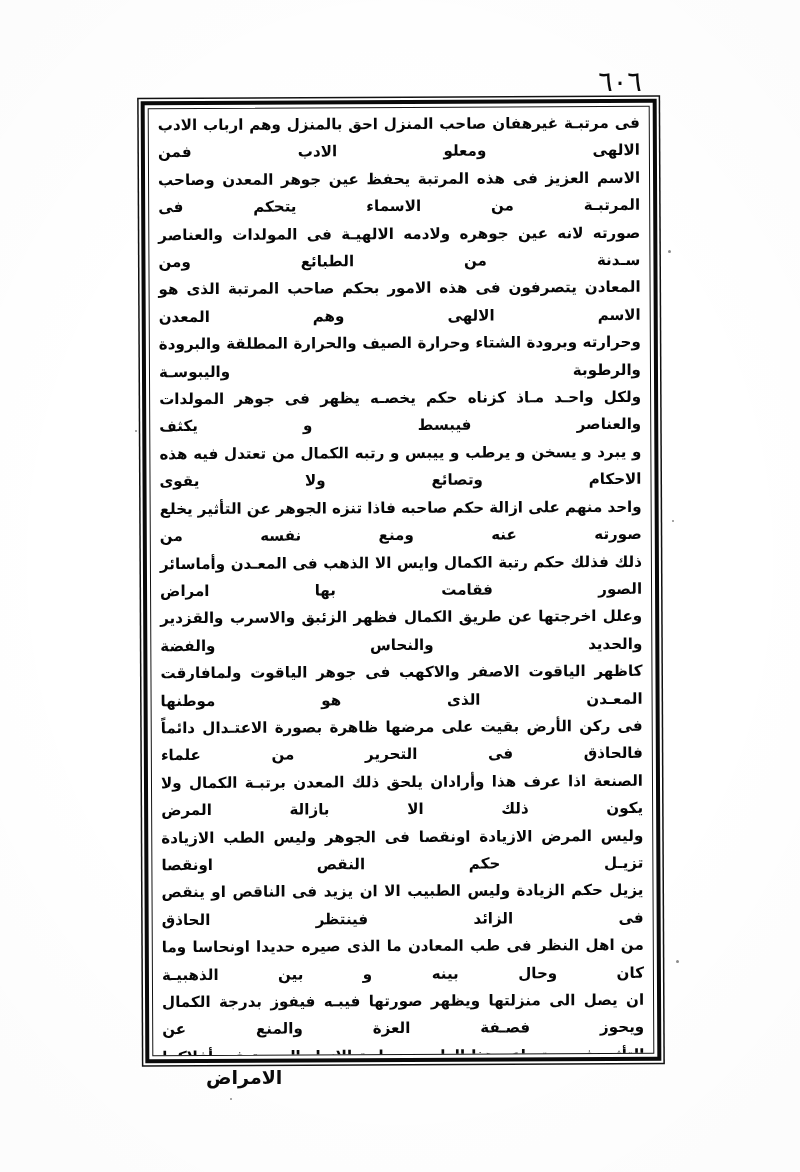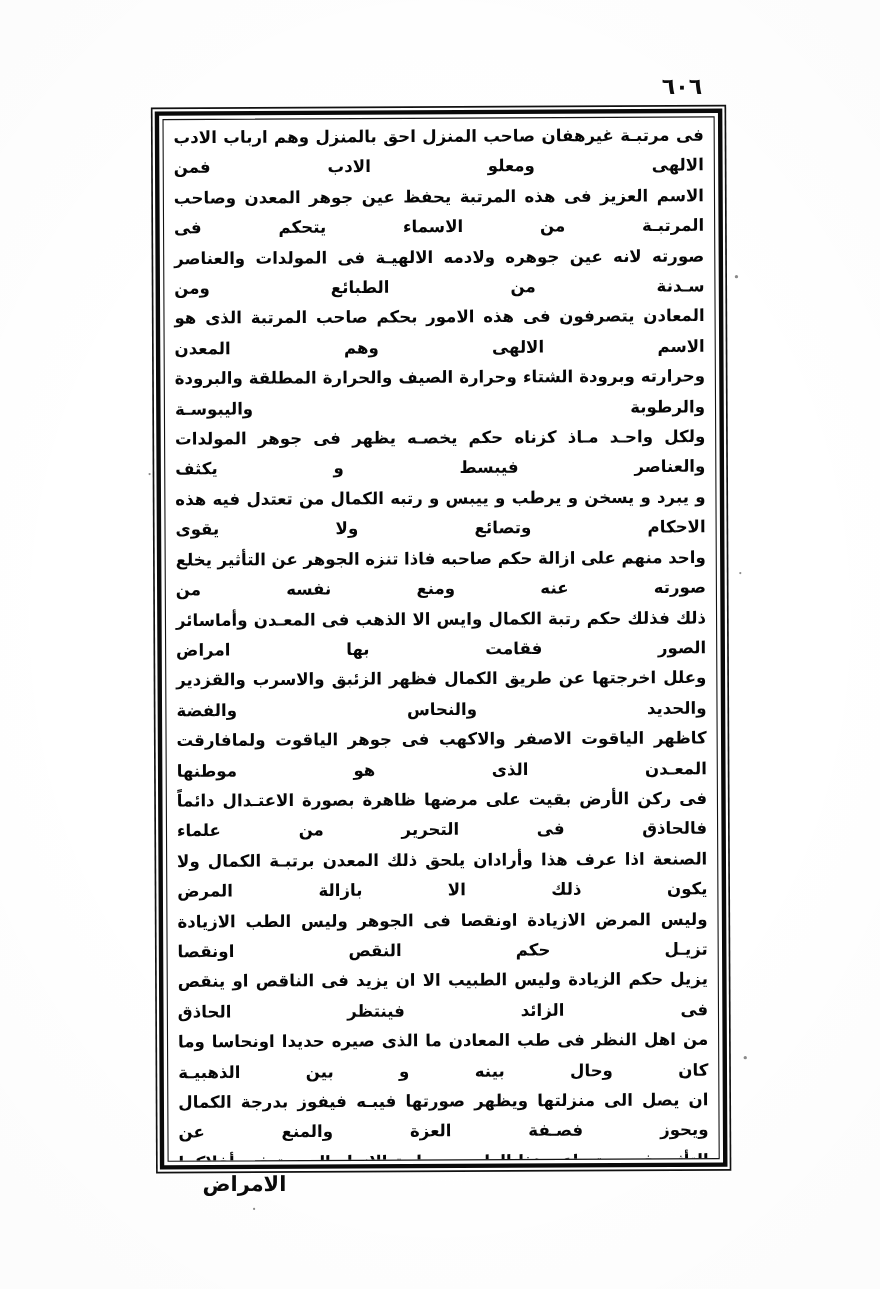--- a/index.html
+++ b/index.html
@@ -27,22 +27,22 @@
     pointer-events:none;
   }
 
   
   #folio{
     position:absolute;
     top:66px; left:575px;
     width:90px;
     text-align:center;
     font-family:"DejaVu Sans","Liberation Sans",sans-serif;
-    font-size:20px;
-    font-weight:bold;
+    font-size:27px;
+    font-weight:normal;
     color:#0b0b0b;
     letter-spacing:1px;
     direction:rtl;
     transform:scaleY(1.02);
   }
 
   
   #text-frame{
     position:absolute;
     left:143px; top:100px;
@@ -92,21 +92,21 @@
   #text-block p{
     margin:0;
     padding:0;
     text-align:justify;
     text-align-last:justify;
   }
 
   
   #catchword{
     position:absolute;
-    left:184px; top:1066px;
+    left:206px; top:1066px;
     direction:rtl;
     font-family:"DejaVu Sans","Liberation Sans",sans-serif;
     font-size:19px;
     font-weight:700;
     color:#0a0a0a;
     letter-spacing:-0.5px;
   }
 
   
   .speck{position:absolute;background:#2a2a2a;border-radius:50%;opacity:.55;}

